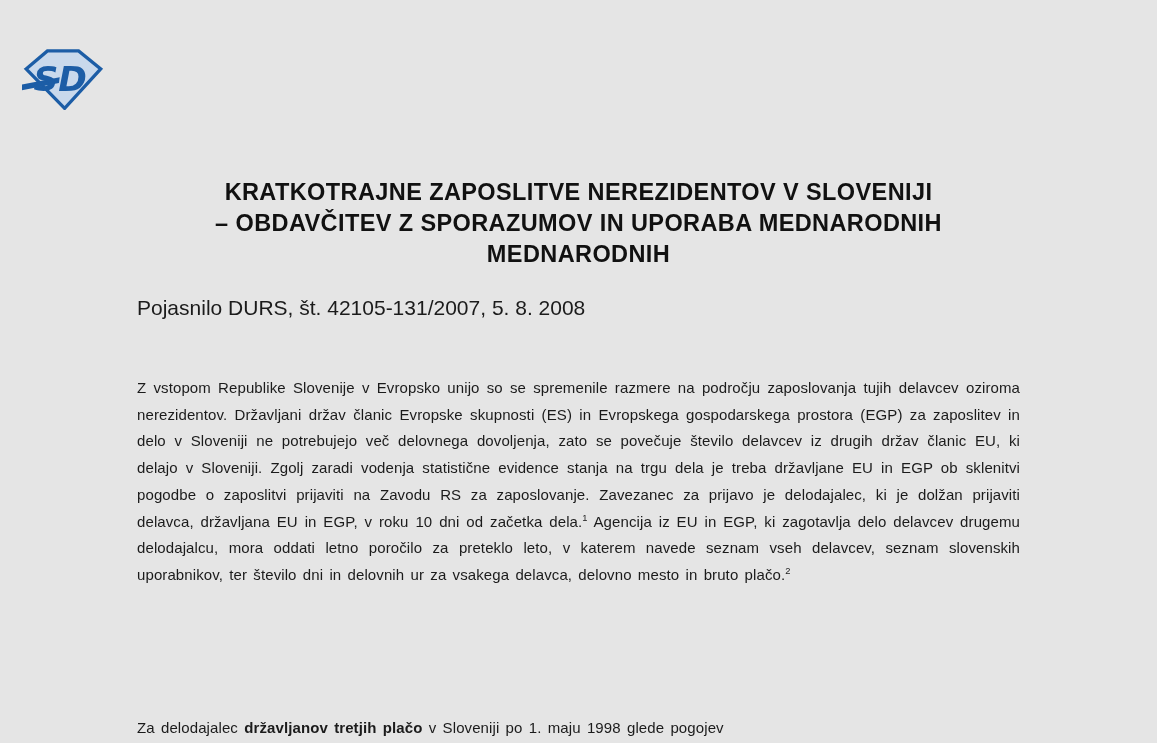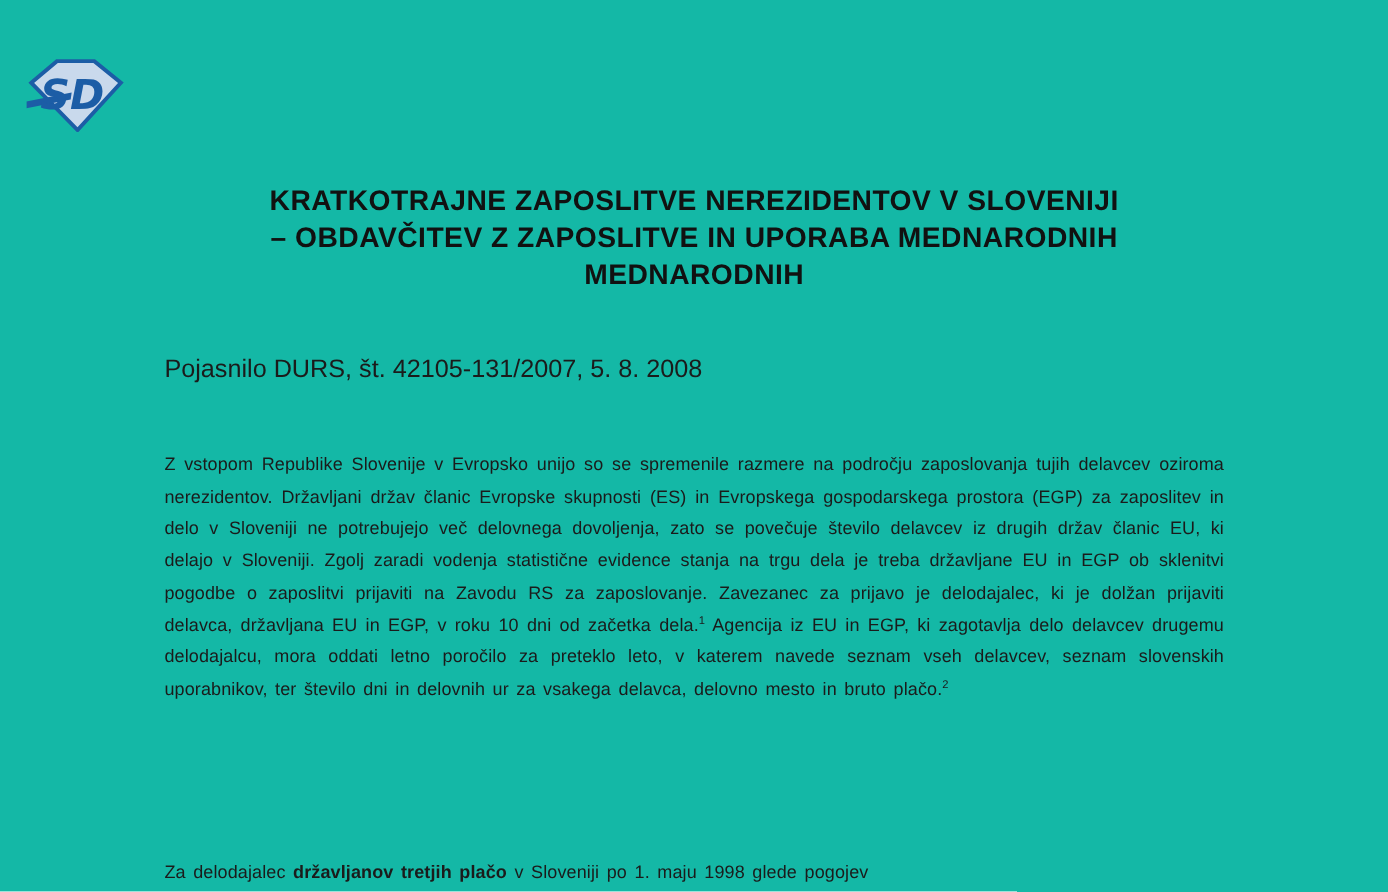--- a/index.html
+++ b/index.html
@@ -4,37 +4,37 @@
 <style>
   html, body {
     margin: 0;
     padding: 0;
     background: #ffffff;
   }
   .page {
     position: relative;
     width: 1157px;
     height: 743px;
-    background: #14b8a6;
+    background: #e5e5e5;
     overflow: hidden;
     font-family: "Liberation Sans", sans-serif;
     color: #1b1b1b;
   }
   .logo {
     position: absolute;
     left: 22px;
     top: 46px;
     width: 82px;
     height: 64px;
   }
   .logo svg { width: 100%; height: 100%; display: block; }
   .doc-title {
     position: absolute;
     left: 137px;
-    top: 152px;
+    top: 177px;
     width: 883px;
     margin: 0;
     text-align: center;
     font-size: 23.5px;
     line-height: 31px;
     font-weight: 700;
     letter-spacing: 0.4px;
     color: #111111;
   }
   .doc-subtitle {
@@ -76,21 +76,21 @@
   <div class="logo">
     <svg viewBox="0 0 100 78" xmlns="http://www.w3.org/2000/svg">
       <path d="M5,28 L31,6 L69,6 L96,28 L52,76 Z" fill="#c9d9ec" stroke="#1c5da6" stroke-width="4" stroke-linejoin="miter"></path>
       <path d="M0,47 L46,38 L45,45 L0,54 Z" fill="#1c5da6"></path>
       <text x="14" y="55" font-size="42" font-weight="bold" font-style="italic" font-family="DejaVu Sans, sans-serif" fill="#1c5da6">SD</text>
     </svg>
   </div>
 
   <h1 class="doc-title">
     <div>KRATKOTRAJNE ZAPOSLITVE NEREZIDENTOV V SLOVENIJI</div>
-    <div>– OBDAVČITEV Z ZAPOSLITVE IN UPORABA MEDNARODNIH</div>
+    <div>– OBDAVČITEV Z SPORAZUMOV IN UPORABA MEDNARODNIH</div>
     <div>MEDNARODNIH</div>
   </h1>
 
   <p class="doc-subtitle">Pojasnilo DURS, št. 42105-131/2007, 5. 8. 2008</p>
 
   <p class="body-paragraph paragraph-1"><span>Z vstopom Republike Slovenije v Evropsko unijo so se spremenile razmere na področju zaposlovanja tujih delavcev oziroma nerezidentov. Državljani držav članic Evropske skupnosti (ES) in Evropskega gospodarskega prostora (EGP) za zaposlitev in delo v Sloveniji ne potrebujejo več delovnega dovoljenja, zato se povečuje število delavcev iz drugih držav članic EU, ki delajo v Sloveniji. Zgolj zaradi vodenja statistične evidence stanja na trgu dela je treba državljane EU in EGP ob sklenitvi pogodbe o zaposlitvi prijaviti na Zavodu RS za zaposlovanje. Zavezanec za prijavo je delodajalec, ki je dolžan prijaviti delavca, državljana EU in EGP, v roku 10 dni od začetka dela.</span><sup>1</sup><span> Agencija iz EU in EGP, ki zagotavlja delo delavcev drugemu delodajalcu, mora oddati letno poročilo za preteklo leto, v katerem navede seznam vseh delavcev, seznam slovenskih uporabnikov, ter število dni in delovnih ur za vsakega delavca, delovno mesto in bruto plačo.</span><sup>2</sup></p>
 
   <p class="body-paragraph paragraph-2"><span>Za delodajalec </span><b>državljanov tretjih plačo</b><span> v Sloveniji po 1. maju 1998 glede pogojev</span></p>
 
 </div>

